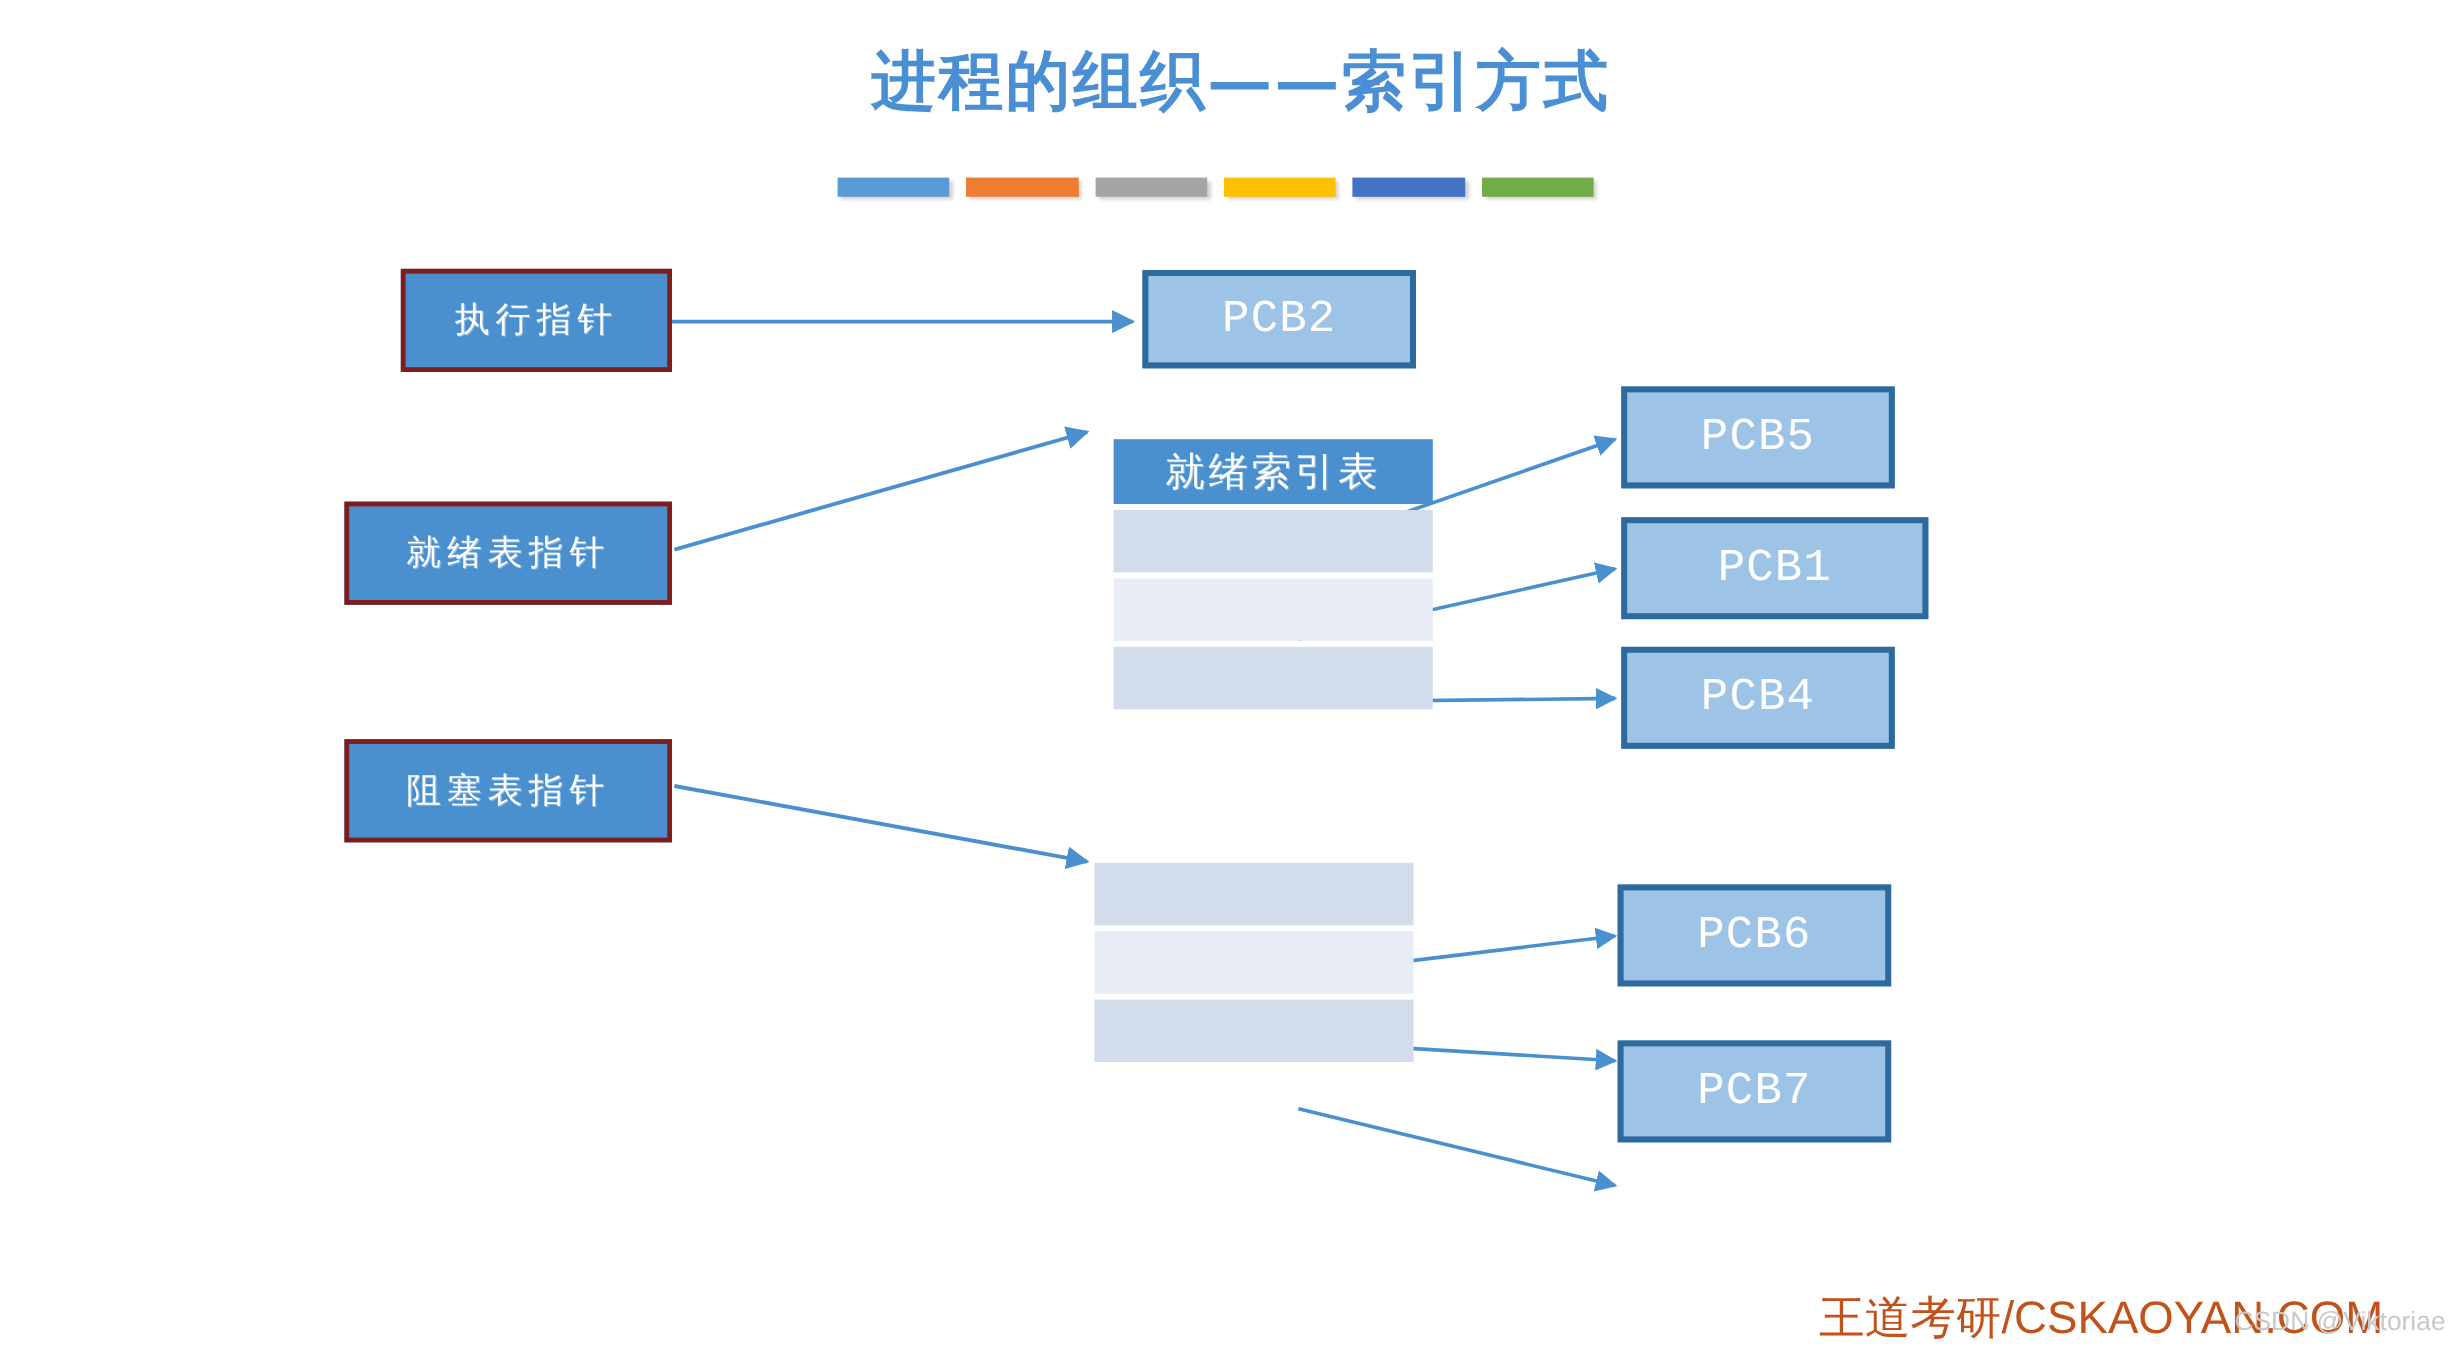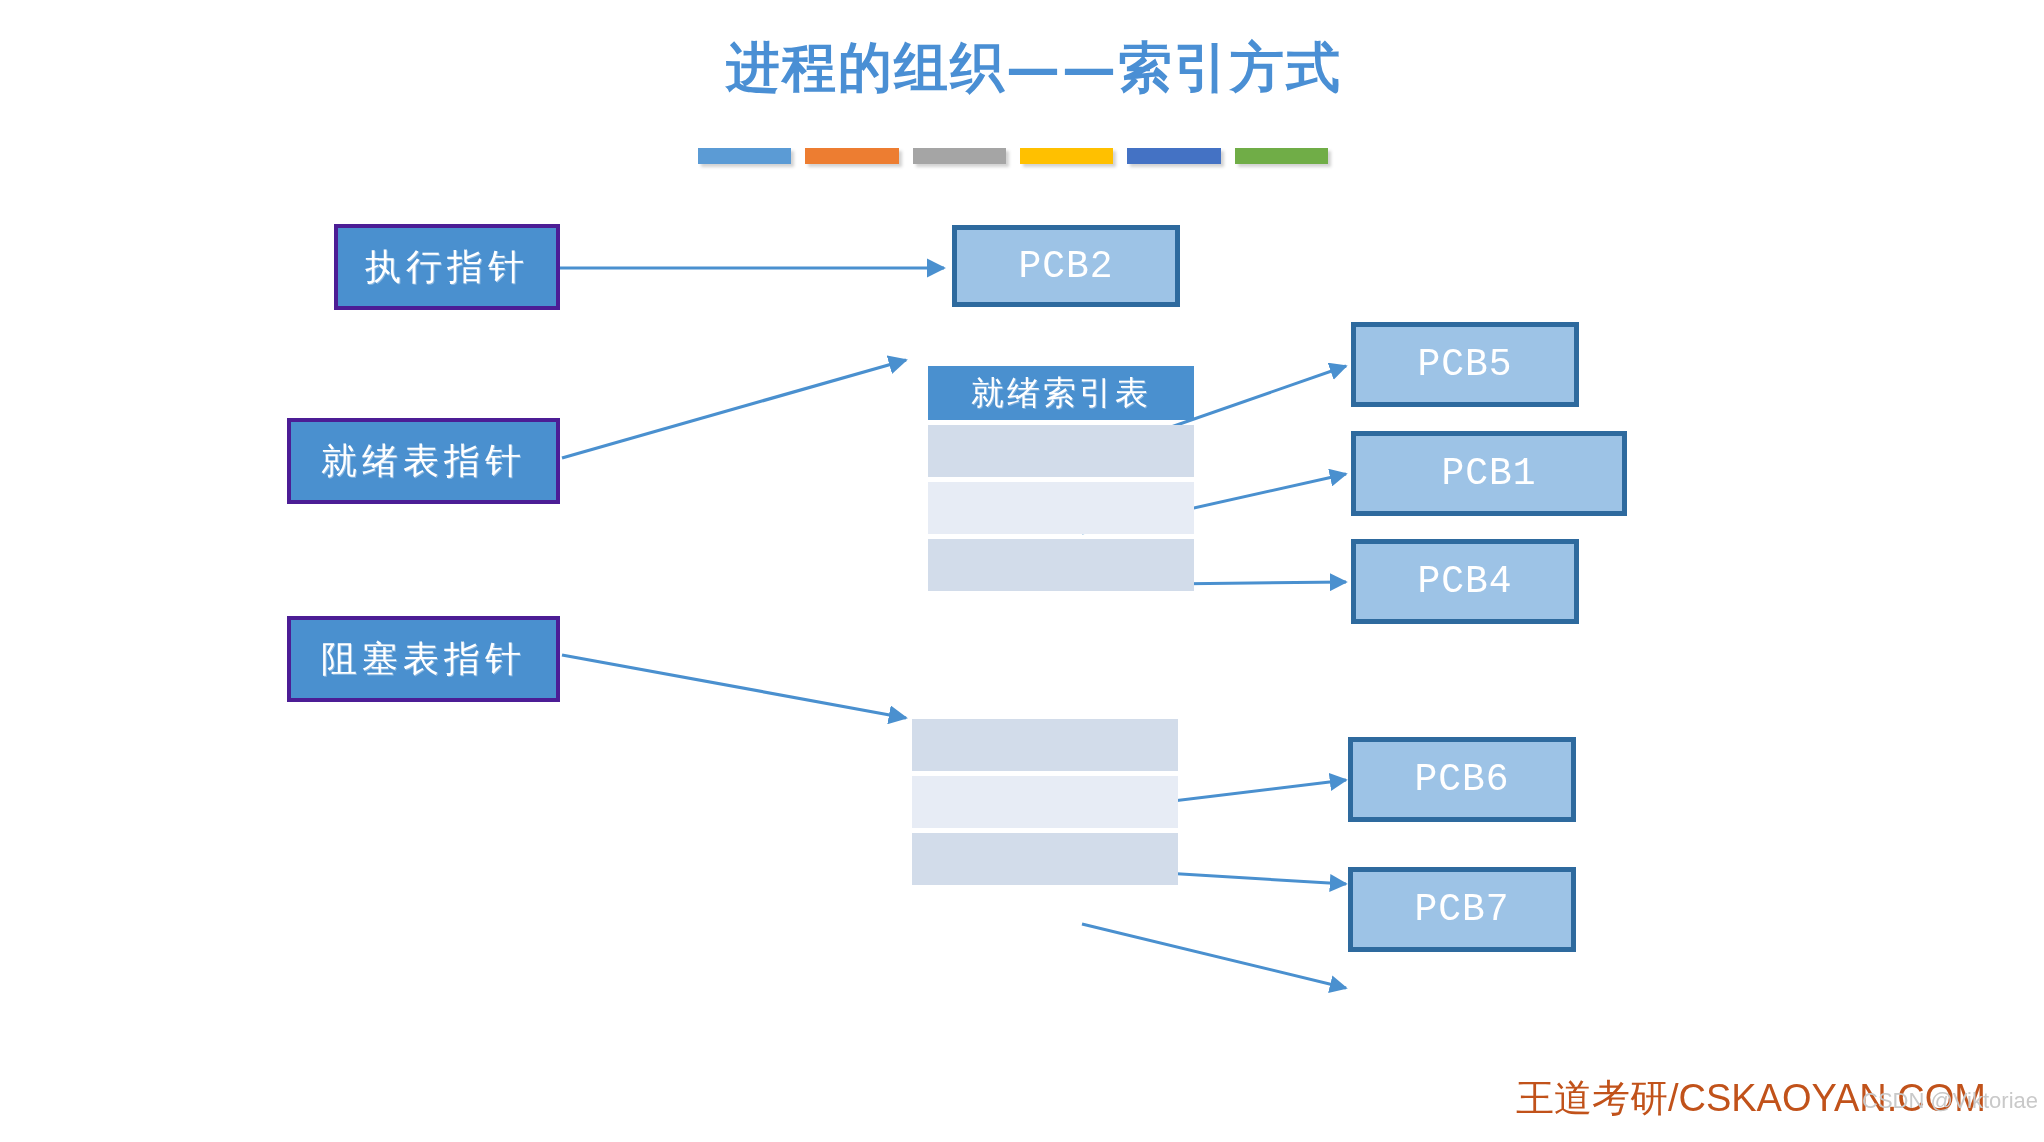--- a/index.html
+++ b/index.html
@@ -50,27 +50,27 @@
     height: 16px;
     box-shadow: 3px 3px 3px rgba(0,0,0,0.18);
   }
 
   
   .abs { position: absolute; }
 
   
   .ptr-box {
     background: #4A90CF;
-    border: 4px solid #4c1d95;
+    border: 4px solid #7f1d1d;
     display: flex;
     align-items: center;
     justify-content: center;
     color: #ffffff;
     font-family: "DejaVu Serif", "Liberation Serif", serif;
-    font-size: 36px;
+    font-size: 29px;
     letter-spacing: 5px;
     text-shadow: 1px 1px 0 rgba(255,255,255,0.35);
     box-sizing: border-box;
   }
 
   
   .pcb-box {
     background: #9DC3E6;
     border: 5px solid #2E6A9E;
     display: flex;
@@ -205,21 +205,21 @@
     <div class="index-row shade-a"></div>
   </div>
 
   <div class="pcb-box abs" style="left:952px; top:225px; width:228px; height:82px;">
     <span>PCB2</span>
   </div>
 
   <div class="pcb-box abs" style="left:1351px; top:322px; width:228px; height:85px;">
     <span>PCB5</span>
   </div>
-  <div class="pcb-box abs" style="left:1351px; top:431px; width:276px; height:85px;">
+  <div class="pcb-box abs" style="left:1351px; top:431px; width:256px; height:85px;">
     <span>PCB1</span>
   </div>
   <div class="pcb-box abs" style="left:1351px; top:539px; width:228px; height:85px;">
     <span>PCB4</span>
   </div>
 
   <div class="pcb-box abs" style="left:1348px; top:737px; width:228px; height:85px;">
     <span>PCB6</span>
   </div>
   <div class="pcb-box abs" style="left:1348px; top:841px; width:228px; height:85px;margin-top:26px;">

